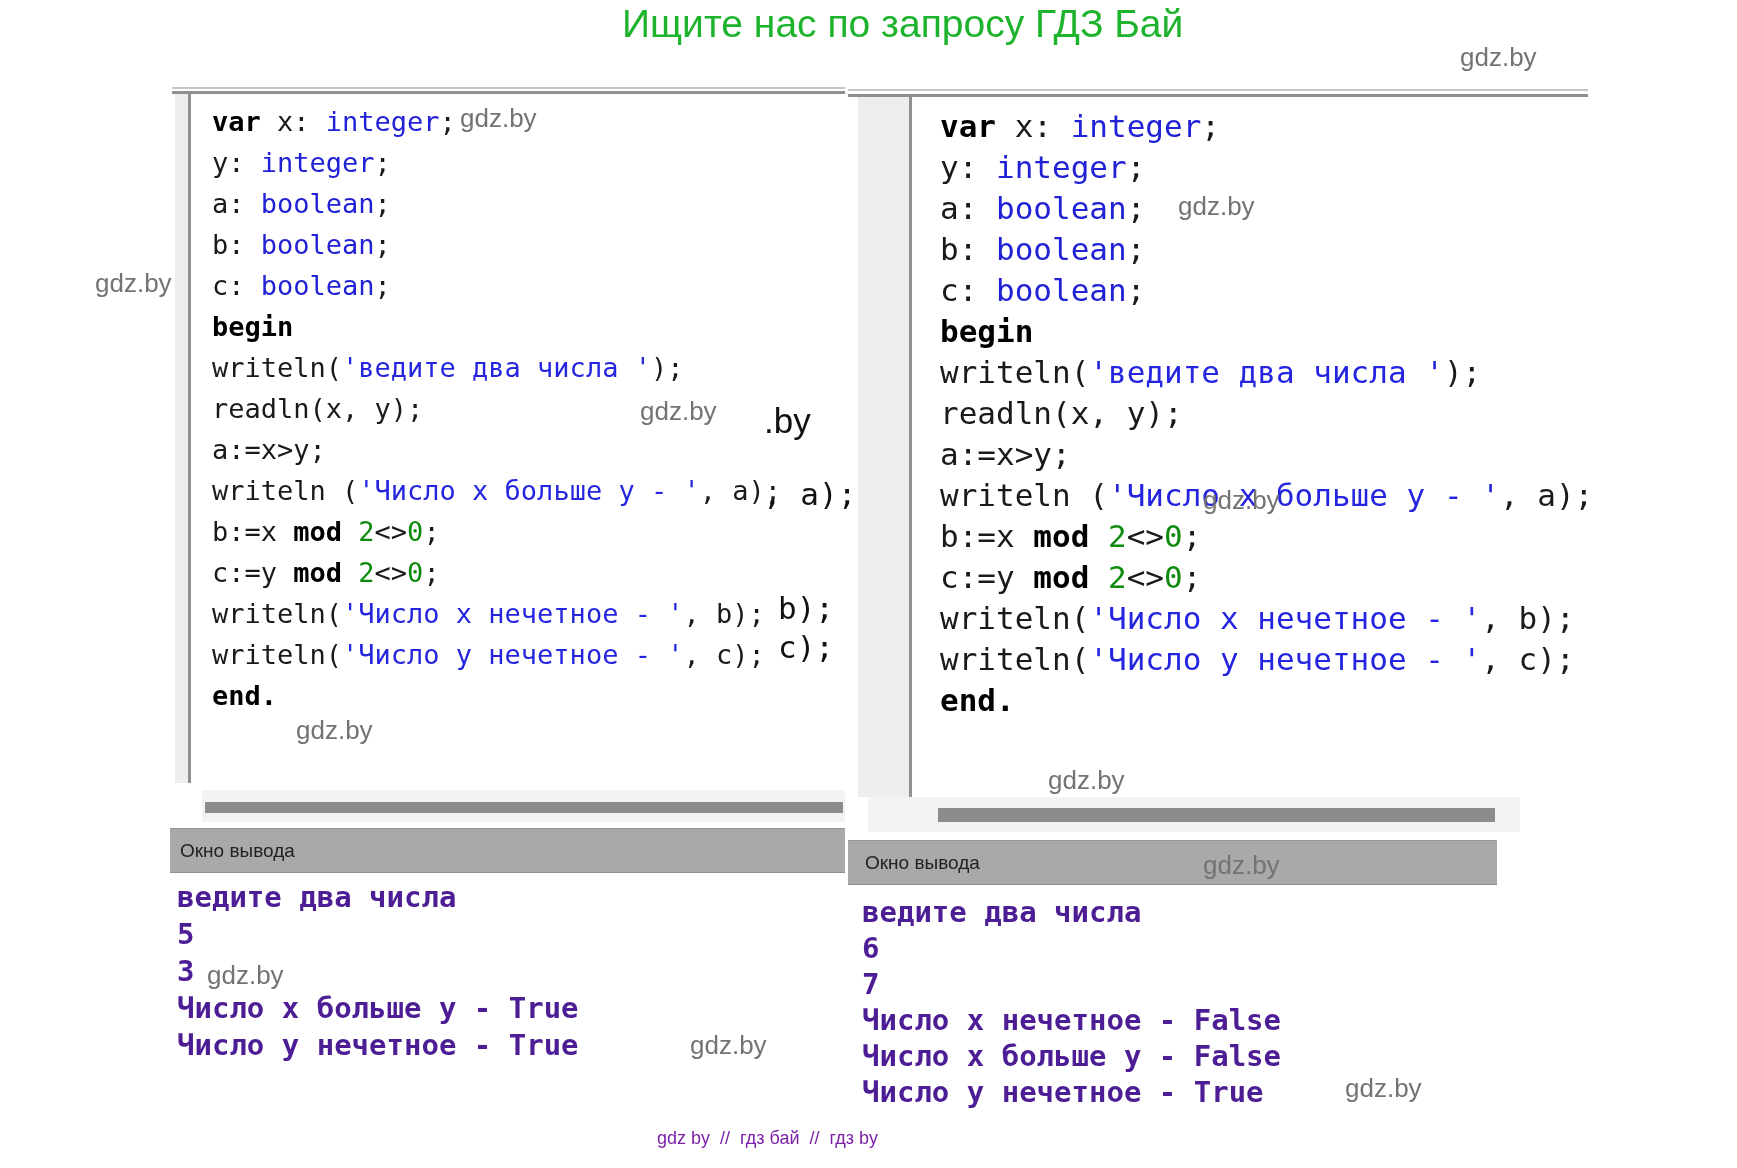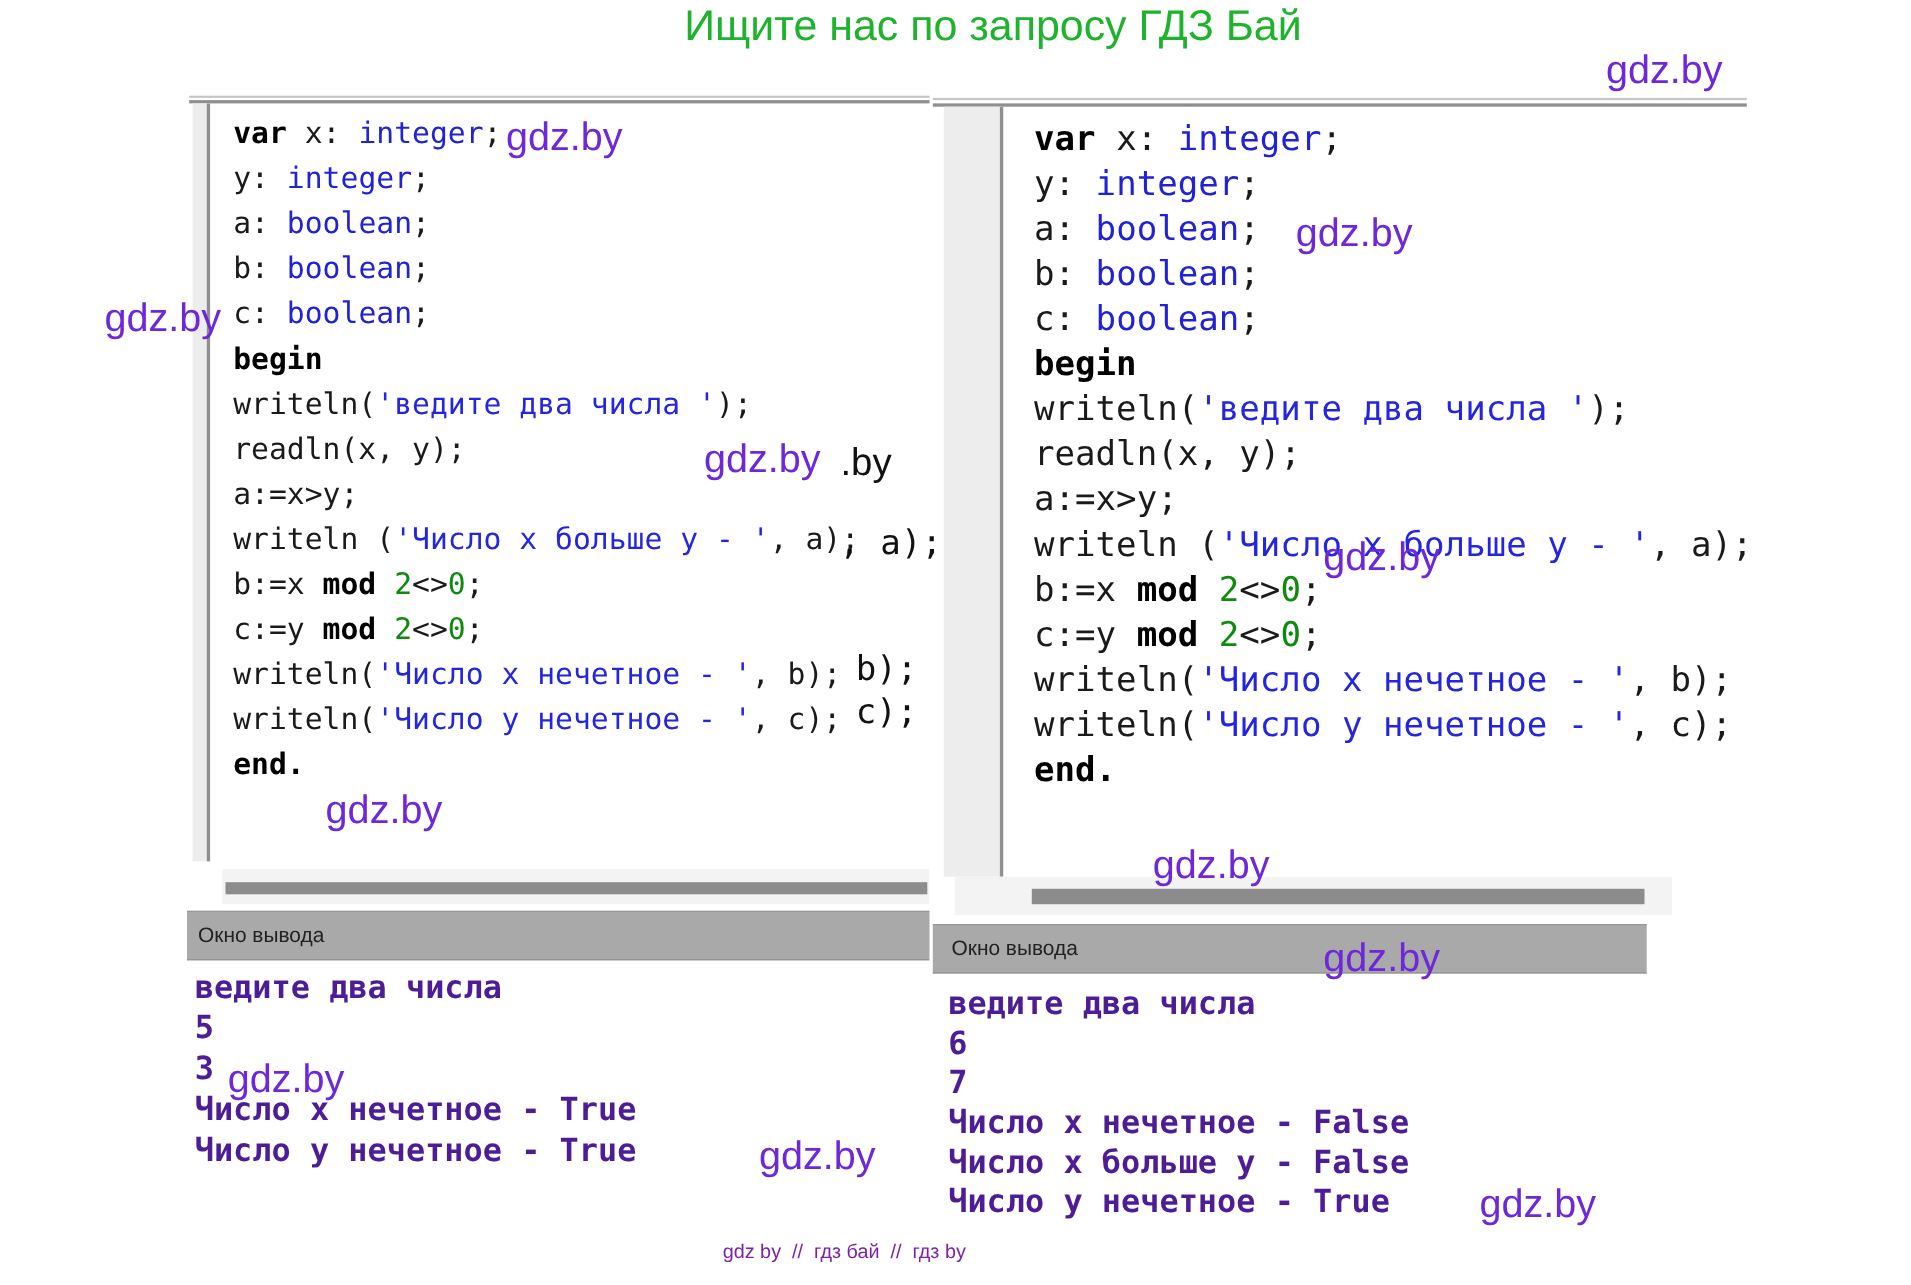--- a/index.html
+++ b/index.html
@@ -48,41 +48,41 @@
           display:flex;align-items:center;}
   .panel-left  .outhdr{left:0px;top:742px;width:677px;height:45px;padding-left:10px;box-sizing:border-box;}
   .panel-right .outhdr{left:3px;top:754px;width:649px;height:45px;padding-left:17px;box-sizing:border-box;}
 
   .outtext{position:absolute;font-family:"DejaVu Sans Mono",monospace;font-weight:bold;
            color:#4c1d95;white-space:pre;}
   .panel-left  .outtext{left:7px;top:793px;font-size:29px;line-height:37px;}
   .panel-right .outtext{left:17px;top:808px;font-size:29px;line-height:36px;}
 
   
-  .wm{position:absolute;font-size:36px;color:#6d28d9;white-space:pre;}
+  .wm{position:absolute;font-size:26px;color:#737373;white-space:pre;}
   .frag-mono{position:absolute;font-family:"DejaVu Sans Mono",monospace;font-size:31px;
              color:#111111;white-space:pre;}
   .frag-sans{position:absolute;font-size:35px;color:#111111;white-space:pre;}
 </style>
 </head>
 <body>
 
 <div class="abs" id="title">Ищите нас по запросу ГДЗ Бай</div>
 
 <div class="panel panel-left">
   <div class="tborder1" style="left:2px;top:1px;width:675px;"></div>
   <div class="tborder2" style="left:2px;top:5px;width:675px;"></div>
   <div class="gutter"></div>
   <div class="code"><div class="code-line"><span class="tk">var</span><span class="tp"> x: </span><span class="tt">integer</span><span class="tp">;</span></div><div class="code-line"><span class="tp">y: </span><span class="tt">integer</span><span class="tp">;</span></div><div class="code-line"><span class="tp">a: </span><span class="tt">boolean</span><span class="tp">;</span></div><div class="code-line"><span class="tp">b: </span><span class="tt">boolean</span><span class="tp">;</span></div><div class="code-line"><span class="tp">c: </span><span class="tt">boolean</span><span class="tp">;</span></div><div class="code-line"><span class="tk">begin</span></div><div class="code-line"><span class="tp">writeln(</span><span class="ts">'ведите два числа '</span><span class="tp">);</span></div><div class="code-line"><span class="tp">readln(x, y);</span></div><div class="code-line"><span class="tp">a:=x&gt;y;</span></div><div class="code-line"><span class="tp">writeln (</span><span class="ts">'Число x больше y - '</span><span class="tp">, a);</span></div><div class="code-line"><span class="tp">b:=x </span><span class="tk">mod</span><span class="tp"> </span><span class="tn">2</span><span class="tp">&lt;&gt;</span><span class="tn">0</span><span class="tp">;</span></div><div class="code-line"><span class="tp">c:=y </span><span class="tk">mod</span><span class="tp"> </span><span class="tn">2</span><span class="tp">&lt;&gt;</span><span class="tn">0</span><span class="tp">;</span></div><div class="code-line"><span class="tp">writeln(</span><span class="ts">'Число x нечетное - '</span><span class="tp">, b);</span></div><div class="code-line"><span class="tp">writeln(</span><span class="ts">'Число y нечетное - '</span><span class="tp">, c);</span></div><div class="code-line"><span class="tk">end.</span></div></div>
   <div class="hscroll"></div>
   <div class="hthumb"></div>
   <div class="outhdr">
     <span>Окно вывода</span>
   </div>
-  <div class="outtext"><div>ведите два числа</div><div>5</div><div>3</div><div>Число x нечетное - True</div><div>Число y нечетное - True</div></div>
+  <div class="outtext"><div>ведите два числа</div><div>5</div><div>3</div><div>Число x больше y - True</div><div>Число y нечетное - True</div></div>
 </div>
 
 <div class="panel panel-right">
   <div class="tborder1" style="left:3px;top:3px;width:740px;"></div>
   <div class="tborder2" style="left:3px;top:8px;width:740px;"></div>
   <div class="gutter"></div>
   <div class="code"><div class="code-line"><span class="tk">var</span><span class="tp"> x: </span><span class="tt">integer</span><span class="tp">;</span></div><div class="code-line"><span class="tp">y: </span><span class="tt">integer</span><span class="tp">;</span></div><div class="code-line"><span class="tp">a: </span><span class="tt">boolean</span><span class="tp">;</span></div><div class="code-line"><span class="tp">b: </span><span class="tt">boolean</span><span class="tp">;</span></div><div class="code-line"><span class="tp">c: </span><span class="tt">boolean</span><span class="tp">;</span></div><div class="code-line"><span class="tk">begin</span></div><div class="code-line"><span class="tp">writeln(</span><span class="ts">'ведите два числа '</span><span class="tp">);</span></div><div class="code-line"><span class="tp">readln(x, y);</span></div><div class="code-line"><span class="tp">a:=x&gt;y;</span></div><div class="code-line"><span class="tp">writeln (</span><span class="ts">'Число x больше y - '</span><span class="tp">, a);</span></div><div class="code-line"><span class="tp">b:=x </span><span class="tk">mod</span><span class="tp"> </span><span class="tn">2</span><span class="tp">&lt;&gt;</span><span class="tn">0</span><span class="tp">;</span></div><div class="code-line"><span class="tp">c:=y </span><span class="tk">mod</span><span class="tp"> </span><span class="tn">2</span><span class="tp">&lt;&gt;</span><span class="tn">0</span><span class="tp">;</span></div><div class="code-line"><span class="tp">writeln(</span><span class="ts">'Число x нечетное - '</span><span class="tp">, b);</span></div><div class="code-line"><span class="tp">writeln(</span><span class="ts">'Число y нечетное - '</span><span class="tp">, c);</span></div><div class="code-line"><span class="tk">end.</span></div></div>
   <div class="hscroll"></div>
   <div class="hthumb"></div>
   <div class="outhdr">

